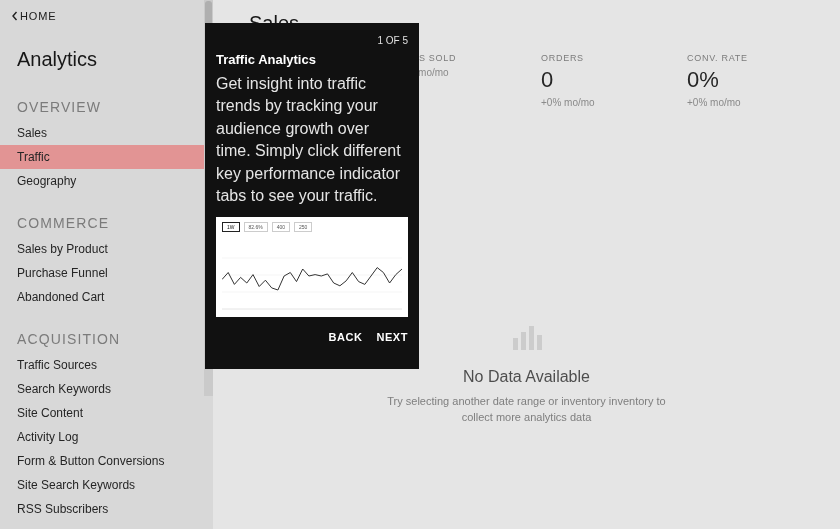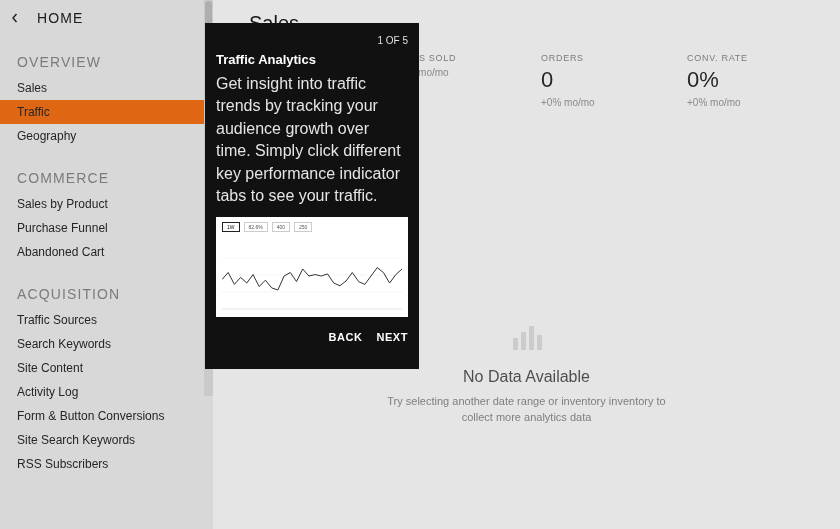--- a/index.html
+++ b/index.html
@@ -1,26 +1,26 @@
 <!DOCTYPE html>
 <html><head>
 <meta charset="utf-8">
 <style>
 * { margin: 0; padding: 0; box-sizing: border-box; }
 body { font-family: -apple-system, BlinkMacSystemFont, "Segoe UI", Helvetica, Arial, sans-serif; width: 840px; height: 529px; overflow: hidden; position: relative; background: #fff; }
 .overlay { position: absolute; inset: 0; background: rgba(0,0,0,0.10); z-index: 5; pointer-events: none; }
 .sidebar { position: absolute; left: 0; top: 0; width: 213px; height: 529px; background: #f1f1f1; padding: 0; }
 .sidebar-scroll { position: absolute; right: 0; top: 0; width: 9px; height: 396px; background: #e1e1e1; }
 .sidebar-scroll-thumb { position: absolute; right: 1px; top: 1px; width: 7px; height: 290px; background: #c3c3c3; border-radius: 3px; }
-.home-link { display: flex; align-items: center; gap: 17px; padding: 10px 14px 6px 10px; font-size: 14px; letter-spacing: 0.08em; color: #222; }
+.home-link { display: flex; align-items: center; gap: 0; padding: 10px 14px 6px 10px; font-size: 11px; letter-spacing: 0.08em; color: #222; }
 .home-link svg { width: 10px; height: 10px; }
 .page-title { font-size: 20px; font-weight: 400; padding: 20px 17px 6px 17px; color: #1a1a1a; }
 .nav-group-label { font-size: 14px; letter-spacing: 0.08em; color: #8a8a8a; padding: 22px 17px 6px 17px; text-transform: uppercase; }
 .nav-item { font-size: 12px; color: #2a2a2a; padding: 5px 17px; cursor: pointer; }
-.nav-item.active { background: #f97316; font-weight: 500; }
+.nav-item.active { background: #fca5a5; font-weight: 500; }
 .main { position: absolute; left: 213px; top: 0; right: 0; height: 529px; padding: 12px 0 0 36px; }
 .main-title { font-size: 20px; color: #1a1a1a; margin-bottom: 18px; }
 .kpi-row { display: flex; gap: 0; }
 .kpi { flex: 0 0 146px; padding-right: 10px; }
 .kpi-label { font-size: 9px; letter-spacing: 0.08em; color: #8b8b8b; text-transform: uppercase; margin-bottom: 4px; }
 .kpi-value { font-size: 22px; color: #2b2b2b; font-weight: 300; margin-bottom: 4px; }
 .kpi-delta { font-size: 10px; color: #9a9a9a; }
 .empty-state { position: absolute; left: 50%; top: 318px; transform: translateX(-50%); width: 280px; text-align: center; }
 .empty-icon { width: 36px; height: 36px; margin: 0 auto 10px auto; opacity: 0.22; }
 .empty-title { font-size: 16px; color: #3a3a3a; margin-bottom: 8px; opacity: 0.85; }
@@ -40,20 +40,21 @@
 </head>
 <body>
 
 <div class="sidebar">
   <div class="home-link">
     <svg viewBox="0 0 10 10">
         <path d="M6.5 1 L3 5 L6.5 9" stroke="#222" stroke-width="1.4" fill="none"></path>
       </svg>
     <span>HOME</span>
   </div>
+  <div class="page-title">Analytics</div>
 
   <div class="nav-group-label">OVERVIEW</div>
   <div class="nav-item">Sales</div>
   <div class="nav-item active">Traffic</div>
   <div class="nav-item">Geography</div>
 
   <div class="nav-group-label">COMMERCE</div>
   <div class="nav-item">Sales by Product</div>
   <div class="nav-item">Purchase Funnel</div>
   <div class="nav-item">Abandoned Cart</div>

